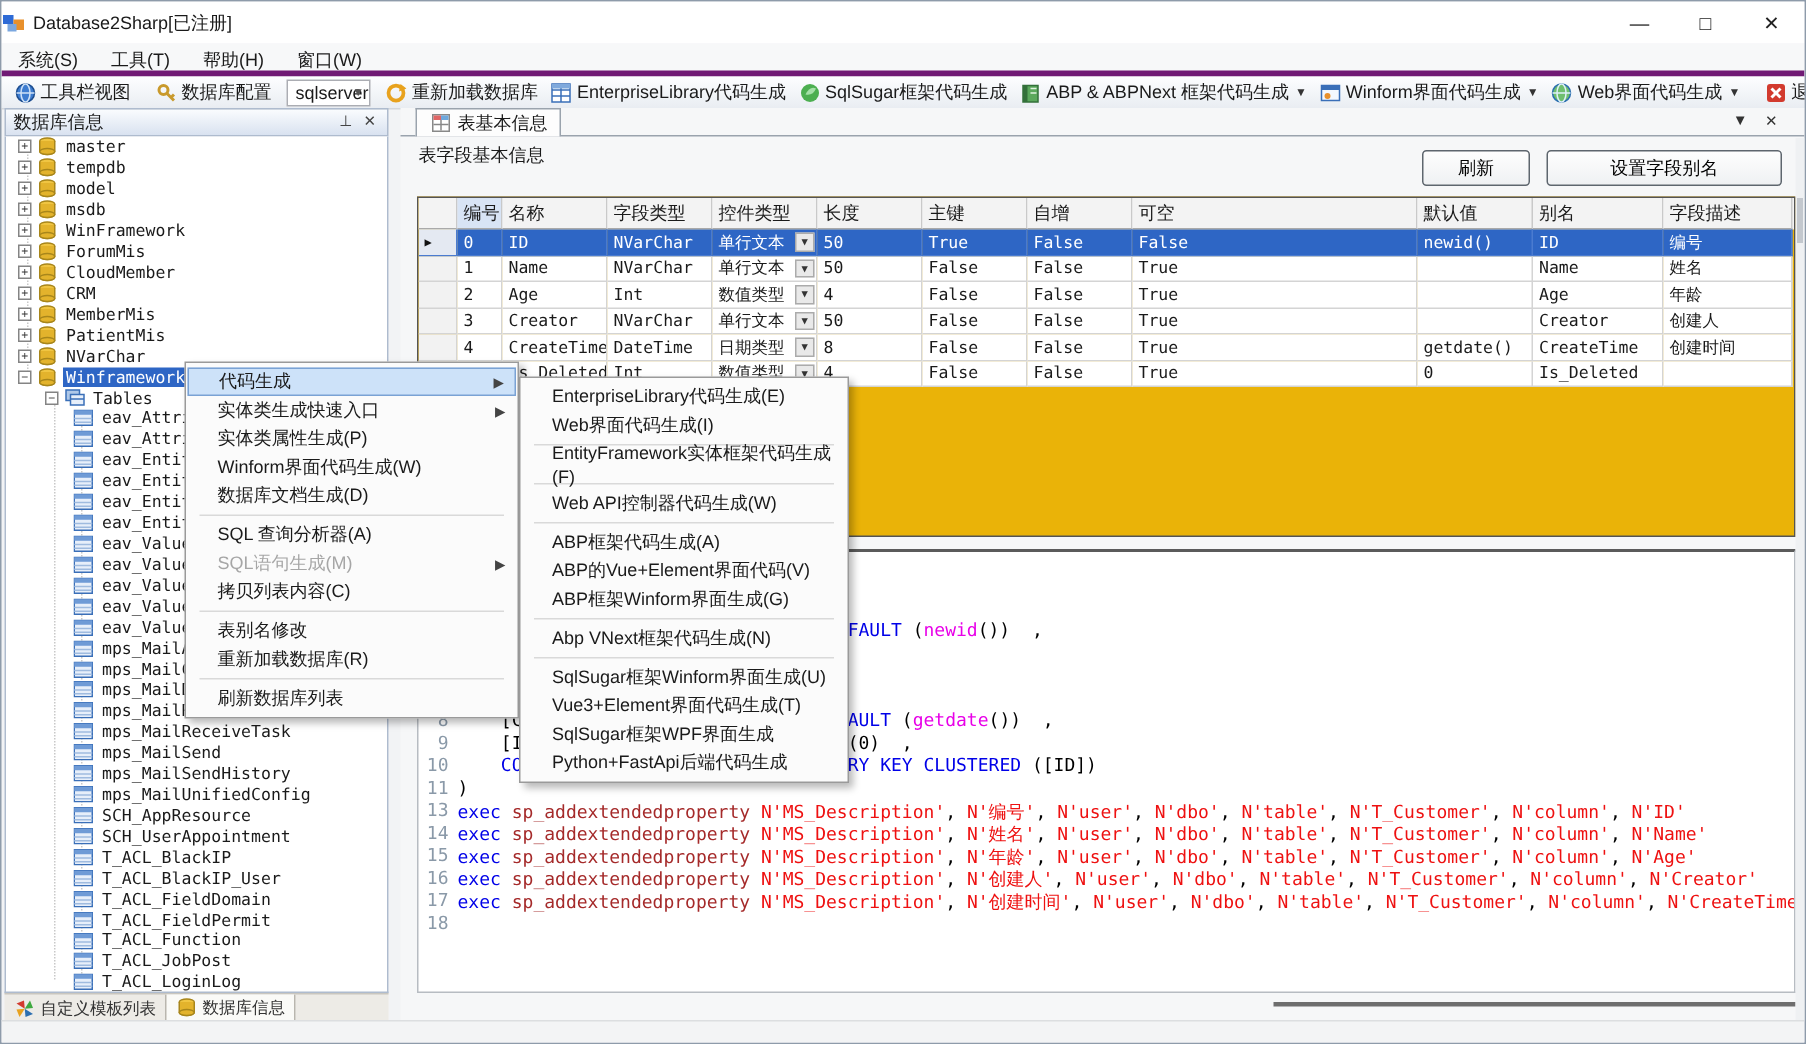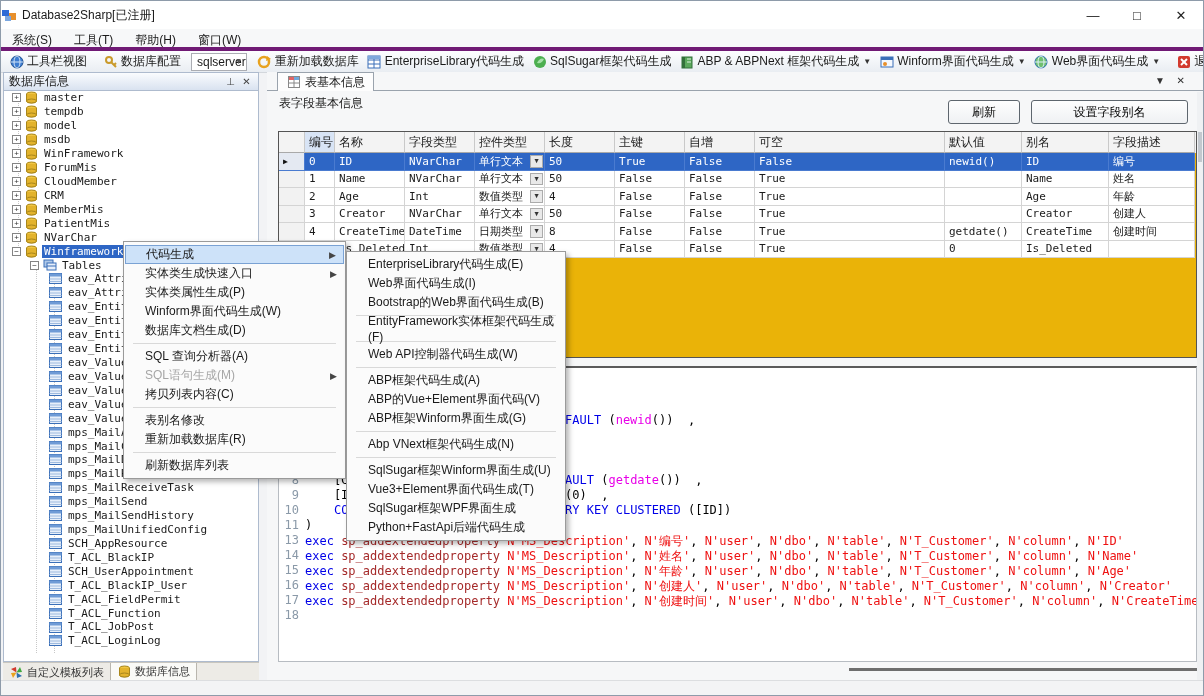--- a/index.html
+++ b/index.html
@@ -583,43 +583,54 @@
         </div>
         <div class="trow" style="padding-left: 44px;">
           <span class="icon" style="margin-right: 3px;">
             <svg width="13" height="11">
               <rect x="0.5" y="0.5" width="12" height="10" fill="#E7EFFA" stroke="#3A6FB8"></rect>
               <rect x="0.5" y="0.5" width="12" height="3" fill="#6F9BD6"></rect>
               <line x1="0.5" y1="6" x2="12.5" y2="6" stroke="#9FBBDF"></line>
               <line x1="0.5" y1="8.5" x2="12.5" y2="8.5" stroke="#9FBBDF"></line>
             </svg>
           </span>
+          <span class="tlabel">SCH_UserAppointment</span>
+        </div>
+        <div class="trow" style="padding-left: 44px;">
+          <span class="icon" style="margin-right: 3px;">
+            <svg width="13" height="11">
+              <rect x="0.5" y="0.5" width="12" height="10" fill="#E7EFFA" stroke="#3A6FB8"></rect>
+              <rect x="0.5" y="0.5" width="12" height="3" fill="#6F9BD6"></rect>
+              <line x1="0.5" y1="6" x2="12.5" y2="6" stroke="#9FBBDF"></line>
+              <line x1="0.5" y1="8.5" x2="12.5" y2="8.5" stroke="#9FBBDF"></line>
+            </svg>
+          </span>
           <span class="tlabel">T_ACL_BlackIP</span>
         </div>
         <div class="trow" style="padding-left: 44px;">
           <span class="icon" style="margin-right: 3px;">
             <svg width="13" height="11">
               <rect x="0.5" y="0.5" width="12" height="10" fill="#E7EFFA" stroke="#3A6FB8"></rect>
               <rect x="0.5" y="0.5" width="12" height="3" fill="#6F9BD6"></rect>
               <line x1="0.5" y1="6" x2="12.5" y2="6" stroke="#9FBBDF"></line>
               <line x1="0.5" y1="8.5" x2="12.5" y2="8.5" stroke="#9FBBDF"></line>
             </svg>
           </span>
-          <span class="tlabel">SCH_UserAppointment</span>
-        </div>
-        <div class="trow" style="padding-left: 44px;">
-          <span class="icon" style="margin-right: 3px;">
-            <svg width="13" height="11">
-              <rect x="0.5" y="0.5" width="12" height="10" fill="#E7EFFA" stroke="#3A6FB8"></rect>
-              <rect x="0.5" y="0.5" width="12" height="3" fill="#6F9BD6"></rect>
-              <line x1="0.5" y1="6" x2="12.5" y2="6" stroke="#9FBBDF"></line>
-              <line x1="0.5" y1="8.5" x2="12.5" y2="8.5" stroke="#9FBBDF"></line>
-            </svg>
-          </span>
           <span class="tlabel">T_ACL_BlackIP_User</span>
+        </div>
+        <div class="trow" style="padding-left: 44px;">
+          <span class="icon" style="margin-right: 3px;">
+            <svg width="13" height="11">
+              <rect x="0.5" y="0.5" width="12" height="10" fill="#E7EFFA" stroke="#3A6FB8"></rect>
+              <rect x="0.5" y="0.5" width="12" height="3" fill="#6F9BD6"></rect>
+              <line x1="0.5" y1="6" x2="12.5" y2="6" stroke="#9FBBDF"></line>
+              <line x1="0.5" y1="8.5" x2="12.5" y2="8.5" stroke="#9FBBDF"></line>
+            </svg>
+          </span>
+          <span class="tlabel">T_ACL_FieldDomain</span>
         </div>
         <div class="trow" style="padding-left: 44px;">
           <span class="icon" style="margin-right: 3px;">
             <svg width="13" height="11">
               <rect x="0.5" y="0.5" width="12" height="10" fill="#E7EFFA" stroke="#3A6FB8"></rect>
               <rect x="0.5" y="0.5" width="12" height="3" fill="#6F9BD6"></rect>
               <line x1="0.5" y1="6" x2="12.5" y2="6" stroke="#9FBBDF"></line>
               <line x1="0.5" y1="8.5" x2="12.5" y2="8.5" stroke="#9FBBDF"></line>
             </svg>
           </span>
@@ -873,23 +884,20 @@
       </div>
     </div>
 
   <div class="menu menu2" id="menu2">
       <div class="menu-item">
         <span>EnterpriseLibrary代码生成(E)</span>
       </div>
       <div class="menu-item">
         <span>Web界面代码生成(I)</span>
       </div>
-      <div class="menu-item">
-        <span>Bootstrap的Web界面代码生成(B)</span>
-      </div>
       <div class="menu-sep"></div>
       <div class="menu-item">
         <span>EntityFramework实体框架代码生成(F)</span>
       </div>
       <div class="menu-sep"></div>
       <div class="menu-item">
         <span>Web API控制器代码生成(W)</span>
       </div>
       <div class="menu-sep"></div>
       <div class="menu-item">

